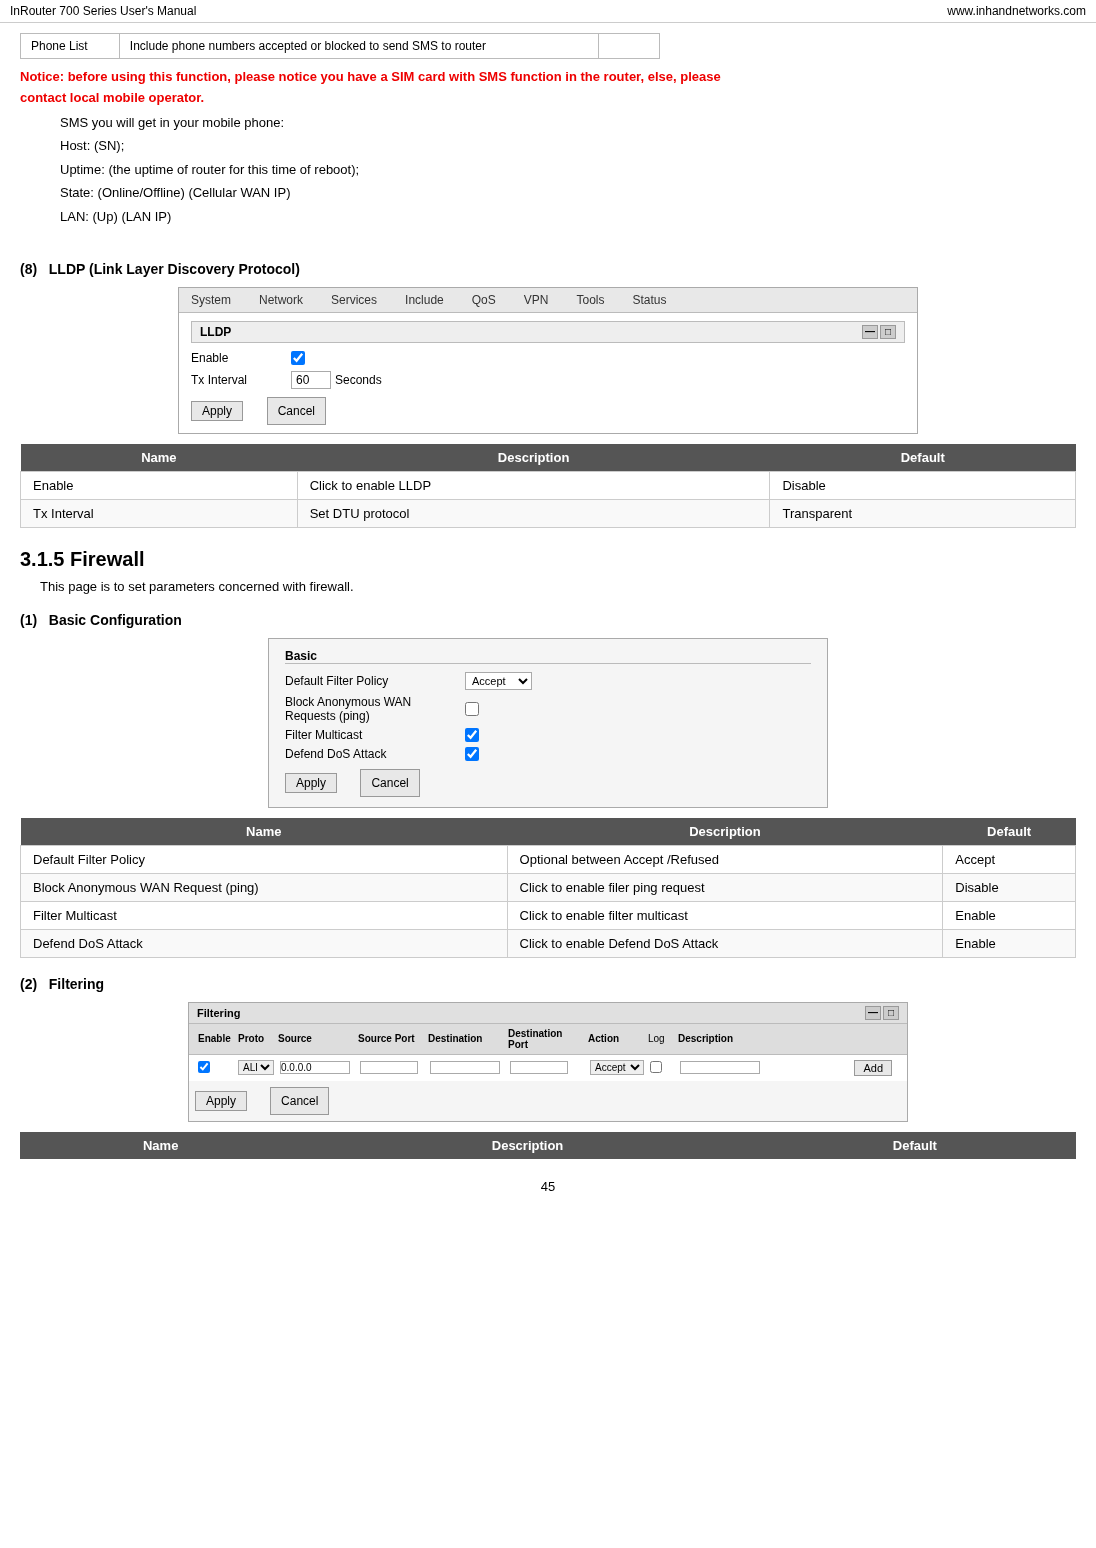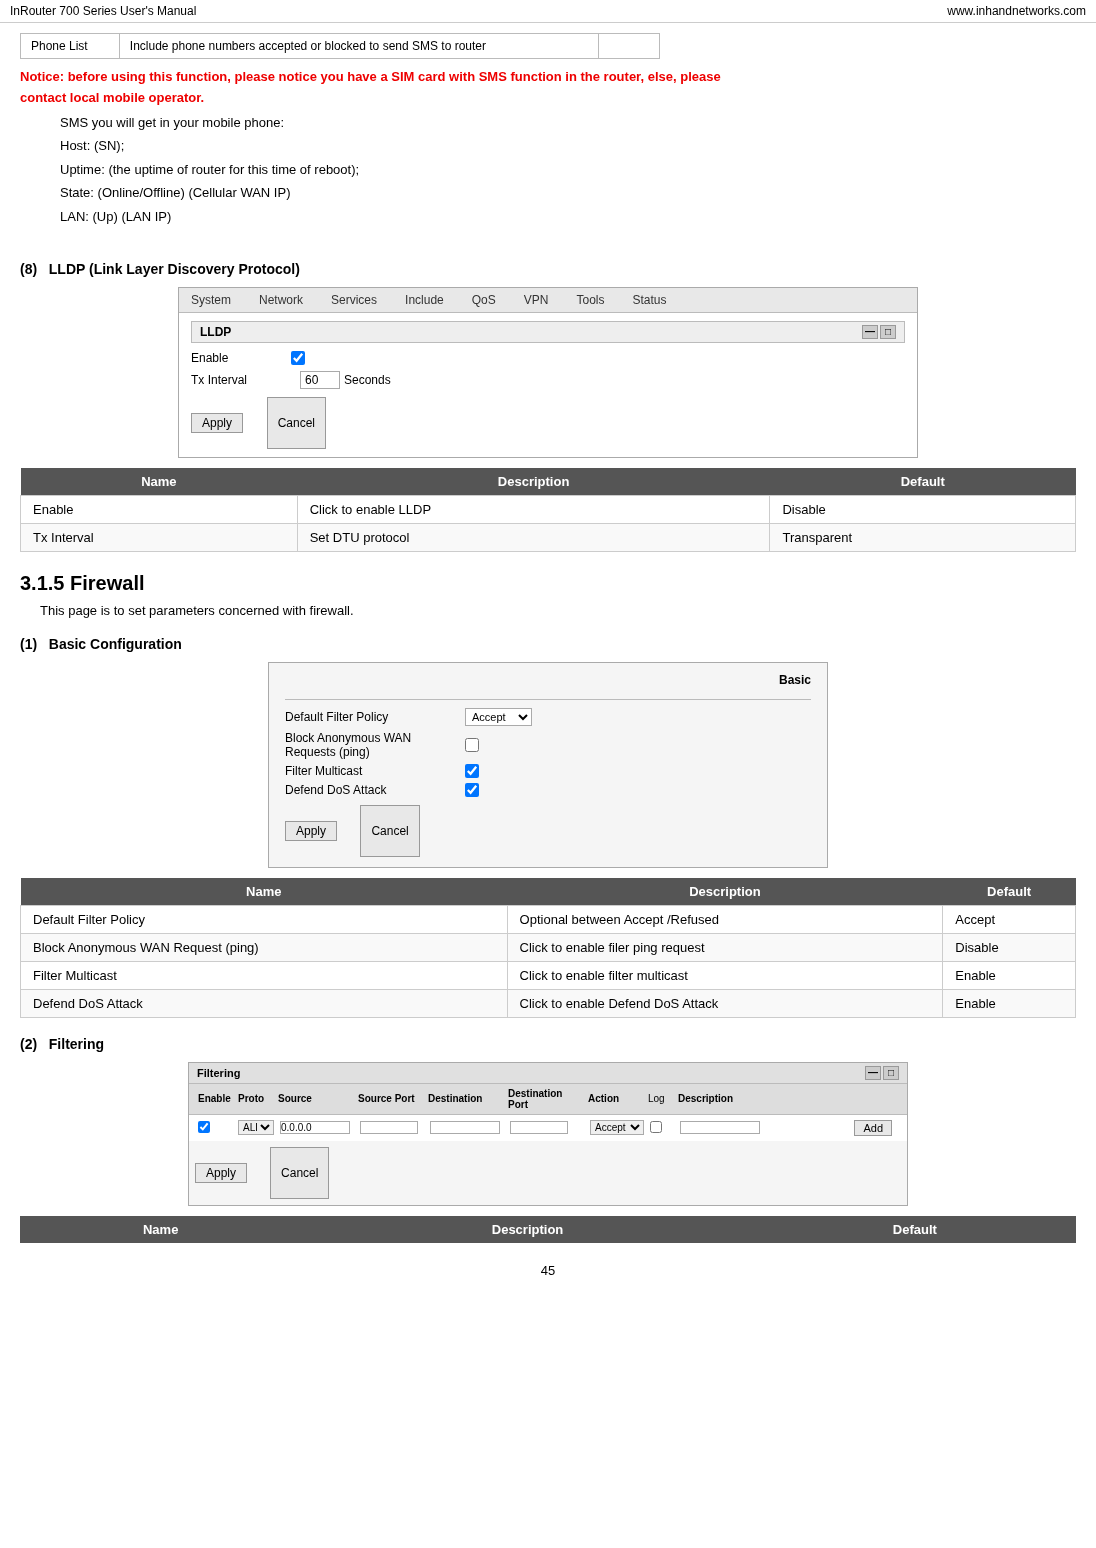--- a/index.html
+++ b/index.html
@@ -106,38 +106,37 @@
     }
     .form-label {
       width: 100px;
       font-size: 12px;
     }
     .form-input {
       border: 1px solid #aaa;
       padding: 1px 4px;
       font-size: 12px;
       background: #fff;
-      margin-left: 9px;
     }
     .form-unit {
       margin-left: 4px;
       font-size: 12px;
     }
     .btn-apply {
       background: #e8e8e8;
       border: 1px solid #999;
       padding: 2px 10px;
       font-size: 12px;
       cursor: pointer;
       margin-right: 20px;
     }
     .btn-cancel {
       background: #e8e8e8;
       border: 1px solid #999;
-      padding: 18px 10px;
+      padding: 6px 10px;
       font-size: 12px;
       cursor: pointer;
     }
     .btn-row {
       margin-top: 8px;
     }
     
     .desc-table {
       width: 100%;
       border-collapse: collapse;
@@ -173,25 +172,25 @@
     
     .basic-box {
       border: 1px solid #aaa;
       background: #f5f5f5;
       width: 560px;
       margin: 10px auto;
       padding: 10px 16px;
       font-size: 12px;
     }
     .basic-title {
-      text-align: right;
+      text-align: left;
       font-weight: bold;
       font-size: 12px;
       border-bottom: 1px solid #bbb;
-      padding-bottom: 12px;
+      padding-bottom: 0;
       margin-bottom: 8px;
     }
     .basic-row {
       display: flex;
       align-items: center;
       margin-bottom: 5px;
     }
     .basic-label {
       width: 180px;
       font-size: 12px;

